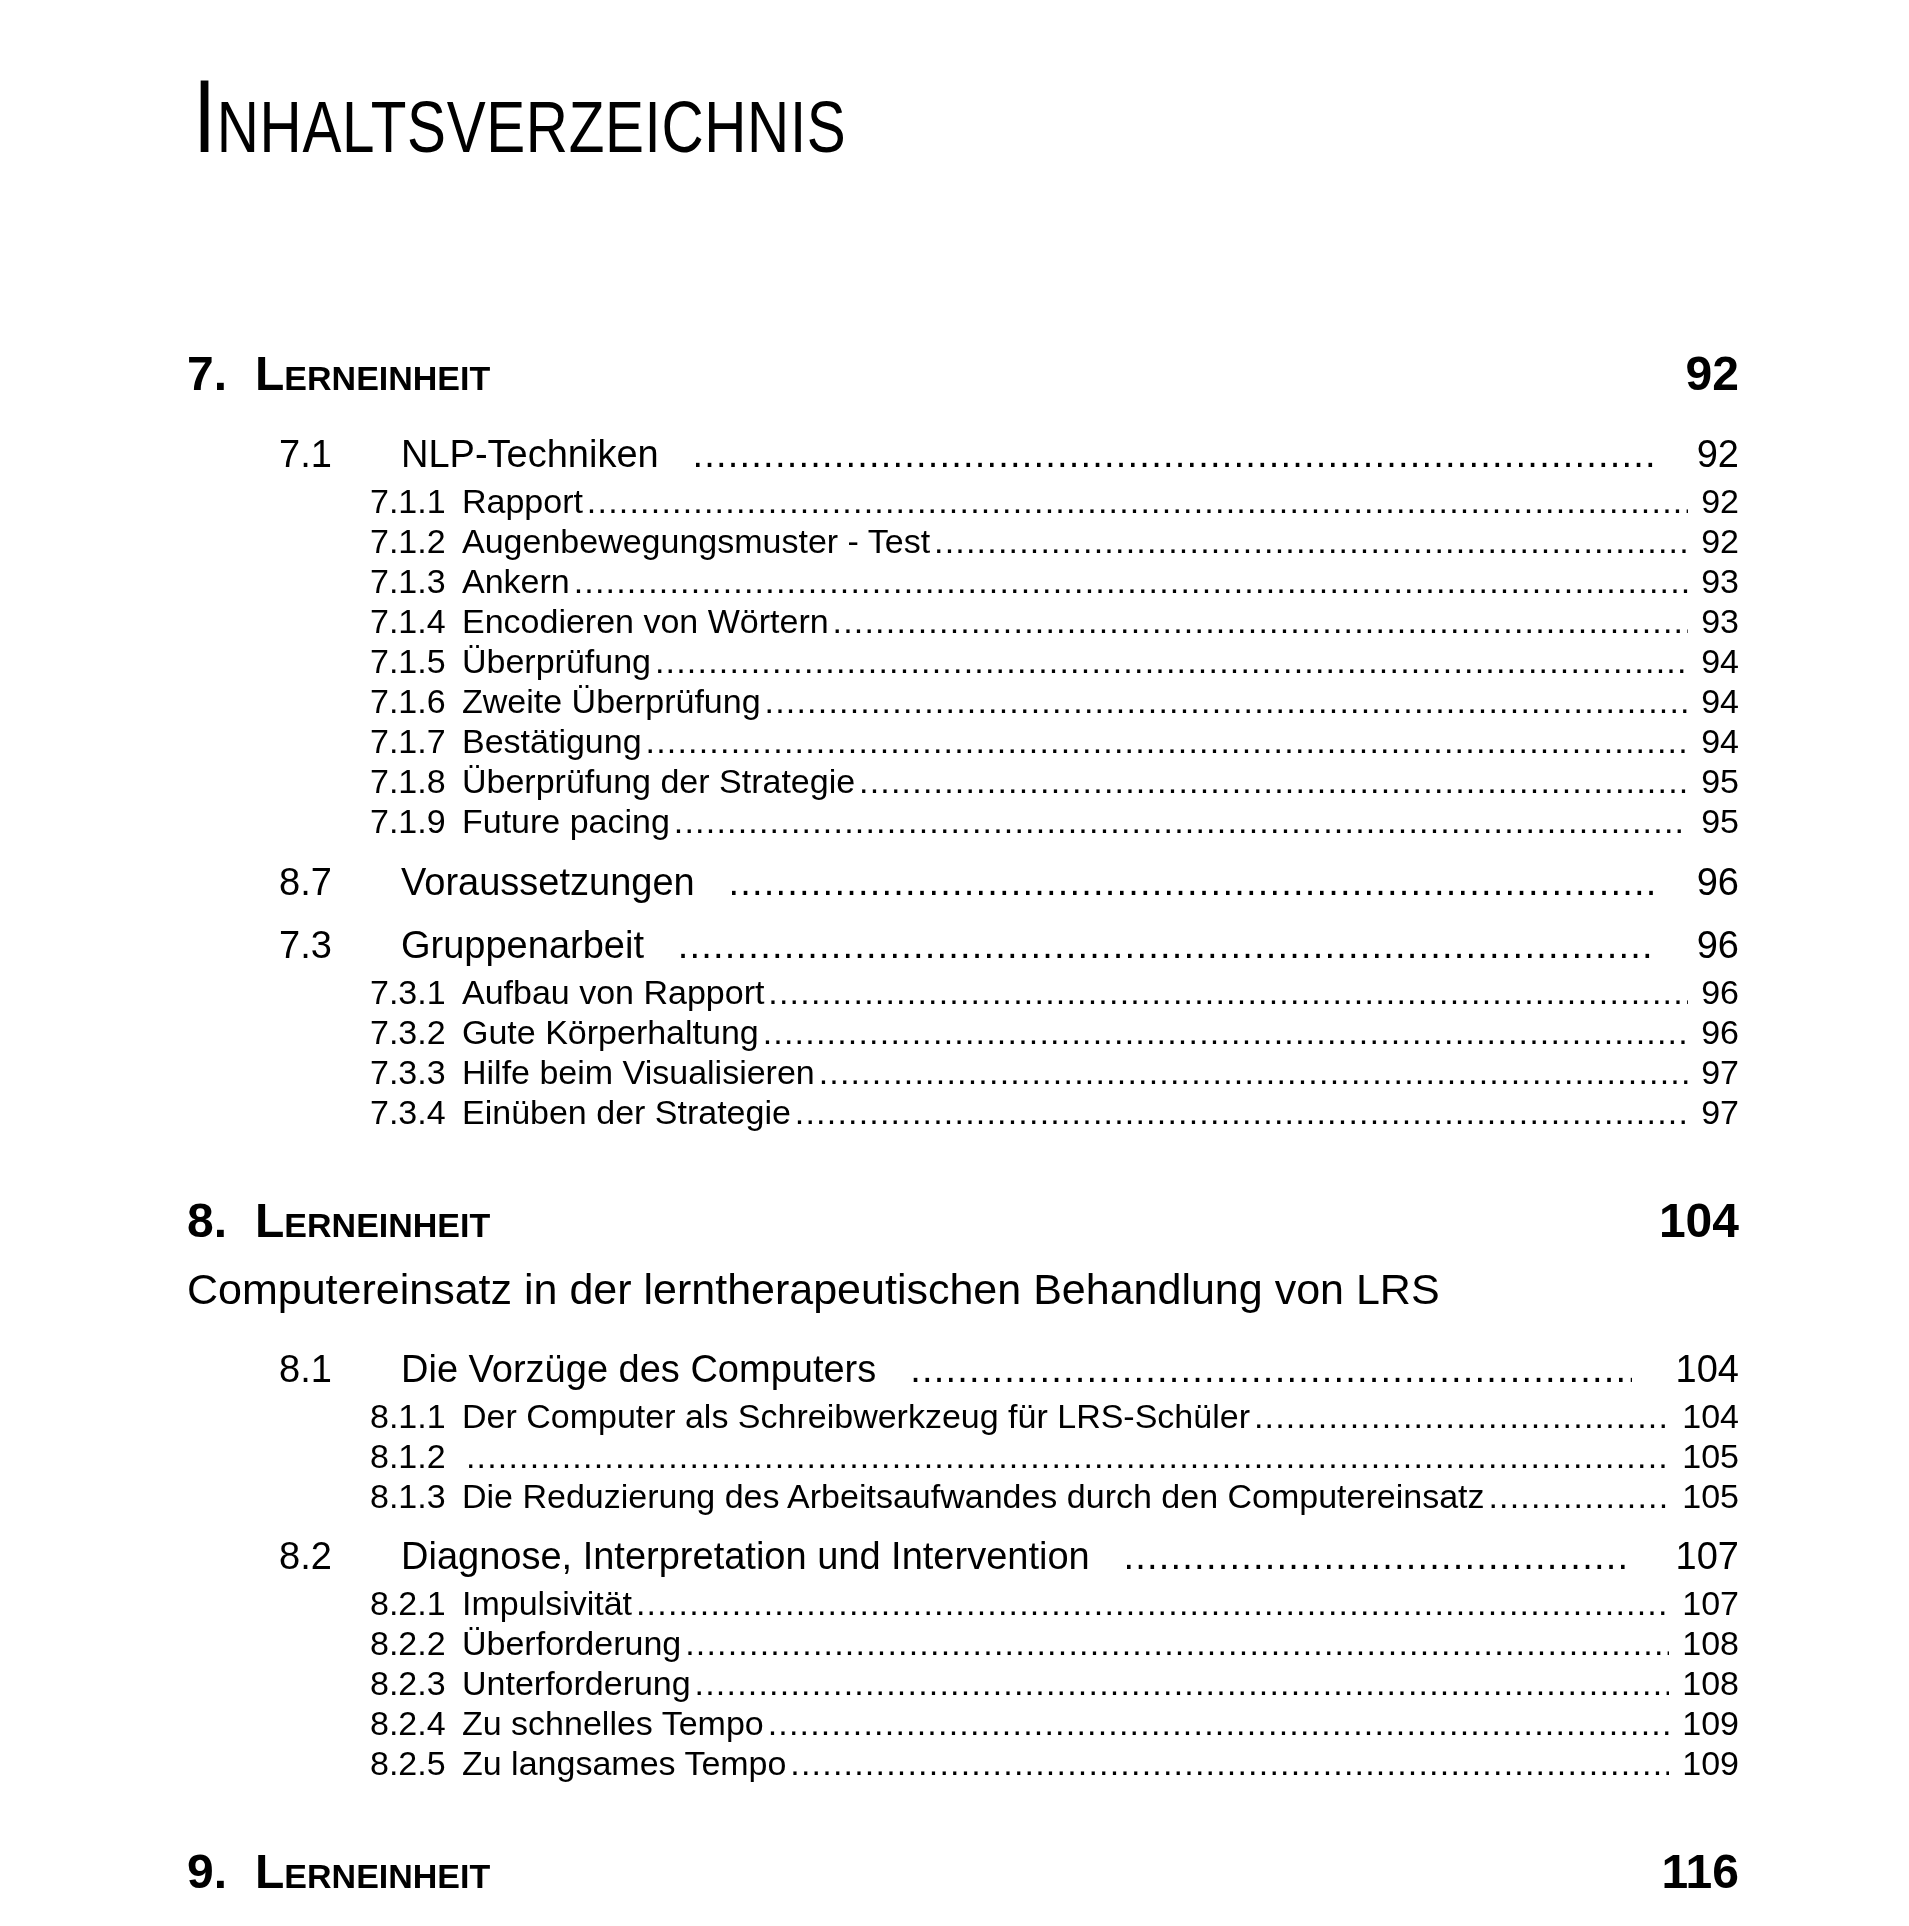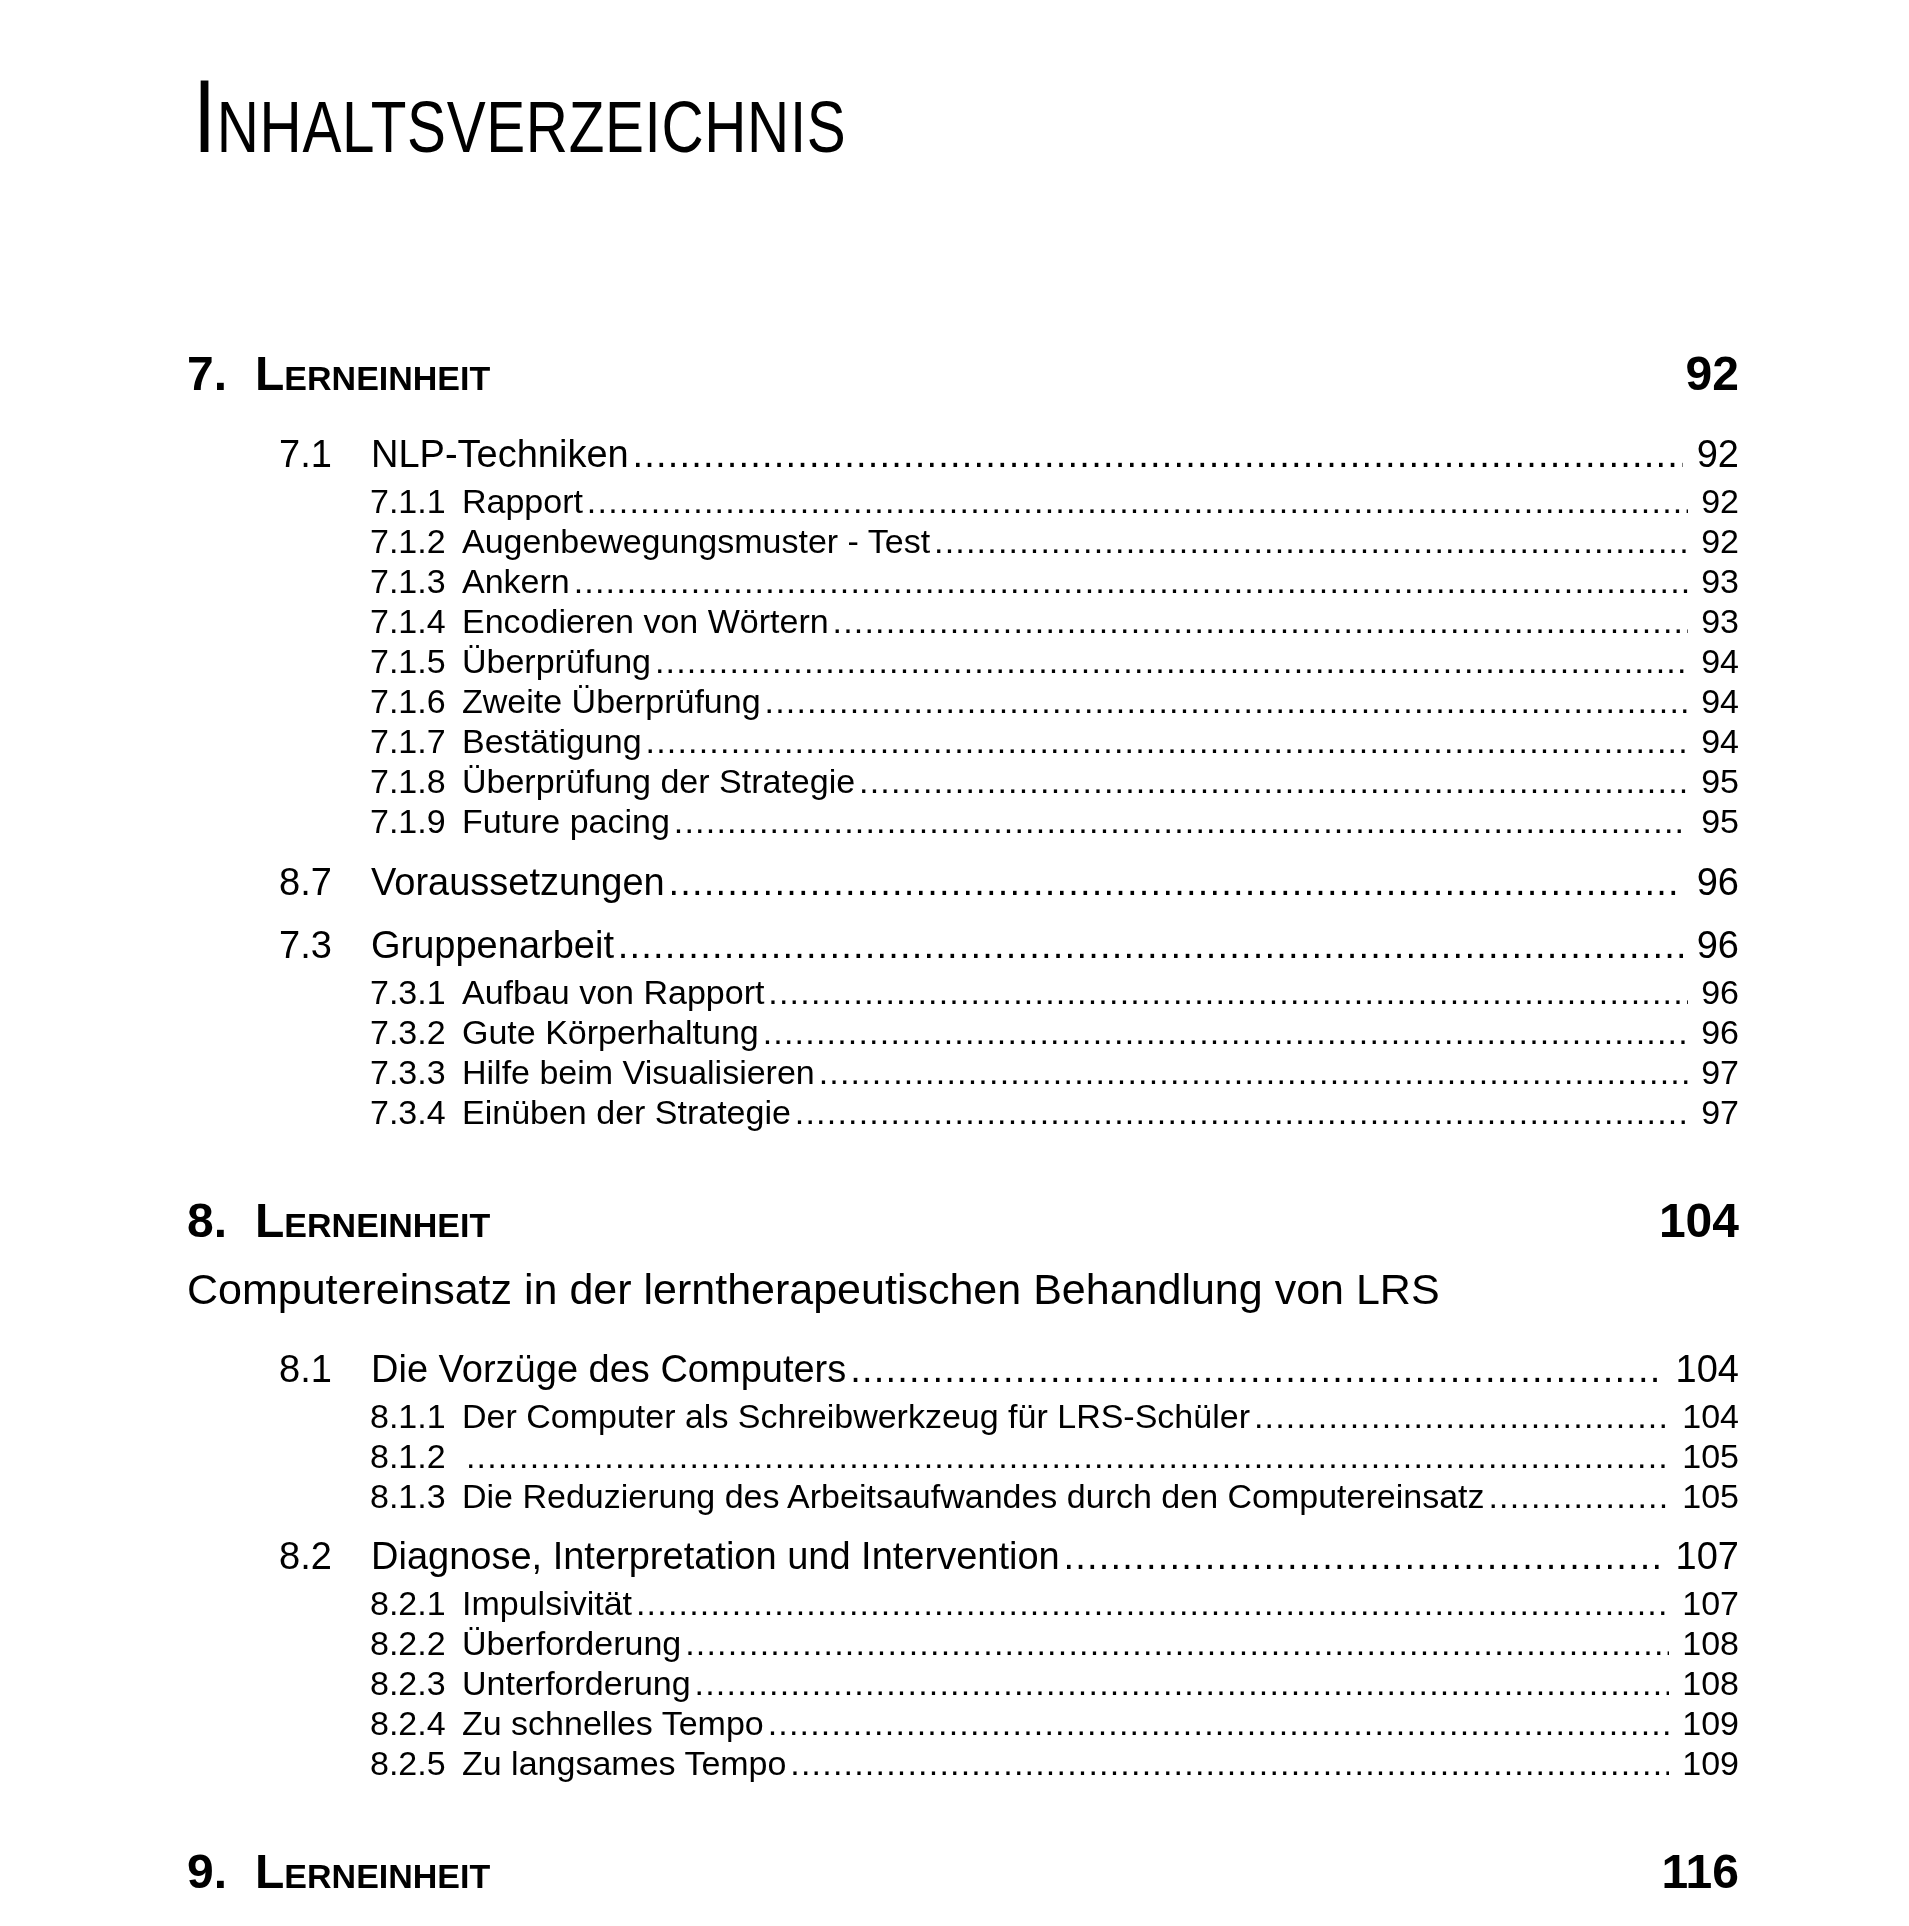--- a/index.html
+++ b/index.html
@@ -40,21 +40,21 @@
     margin: 9.6px 0 0 187px; white-space: nowrap;
   }
 
   .entries { margin-top: 28px; }
 
   .entry { display: flex; align-items: baseline; }
   .entry .num { flex: 0 0 92px; white-space: nowrap; }
   .entry .lbl { flex: 0 0 auto; white-space: nowrap; text-align: right; }
   .entry .pg  { flex: 0 0 auto; }
 
-  .e2 { font-size: 38px; line-height: 46px; margin-top: 17.7px; margin-bottom: 3.9px; padding-left: 279px; }
+  .e2 { font-size: 38px; line-height: 46px; margin-top: 17.7px; margin-bottom: 3.9px; padding-left: 279px; gap: 30px; }
   .e2.first { margin-top: 0; }
   .e3 { font-size: 34px; line-height: 40px; padding-left: 370px; }
 
   .dots {
     flex: 1 1 0; min-width: 23px;
     overflow: hidden; white-space: nowrap;
     margin: 0 13.5px 0 3.9px;
   }
   .dots::after {
     content: "........................................................................................................................................................................................................";

